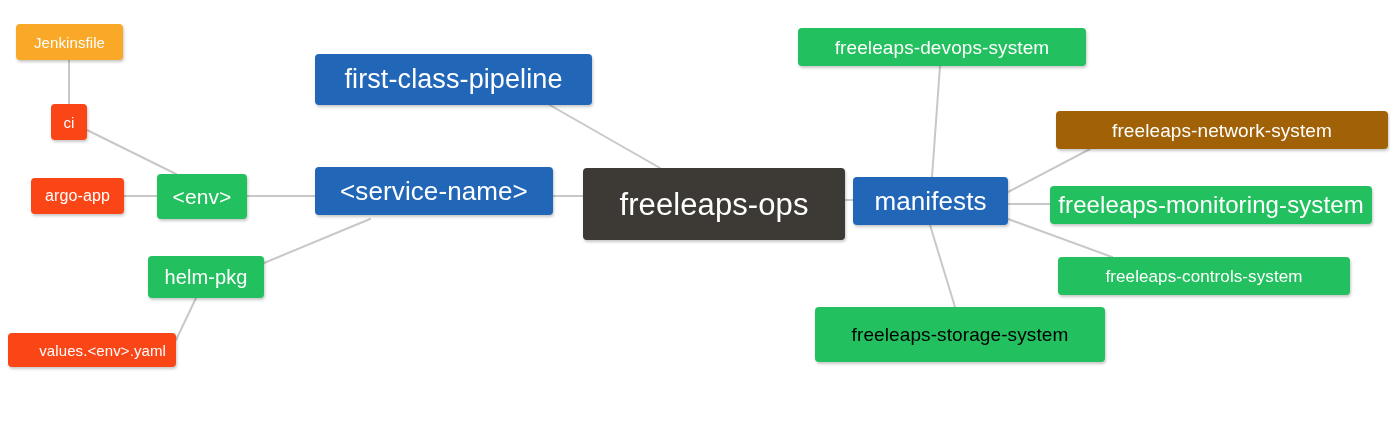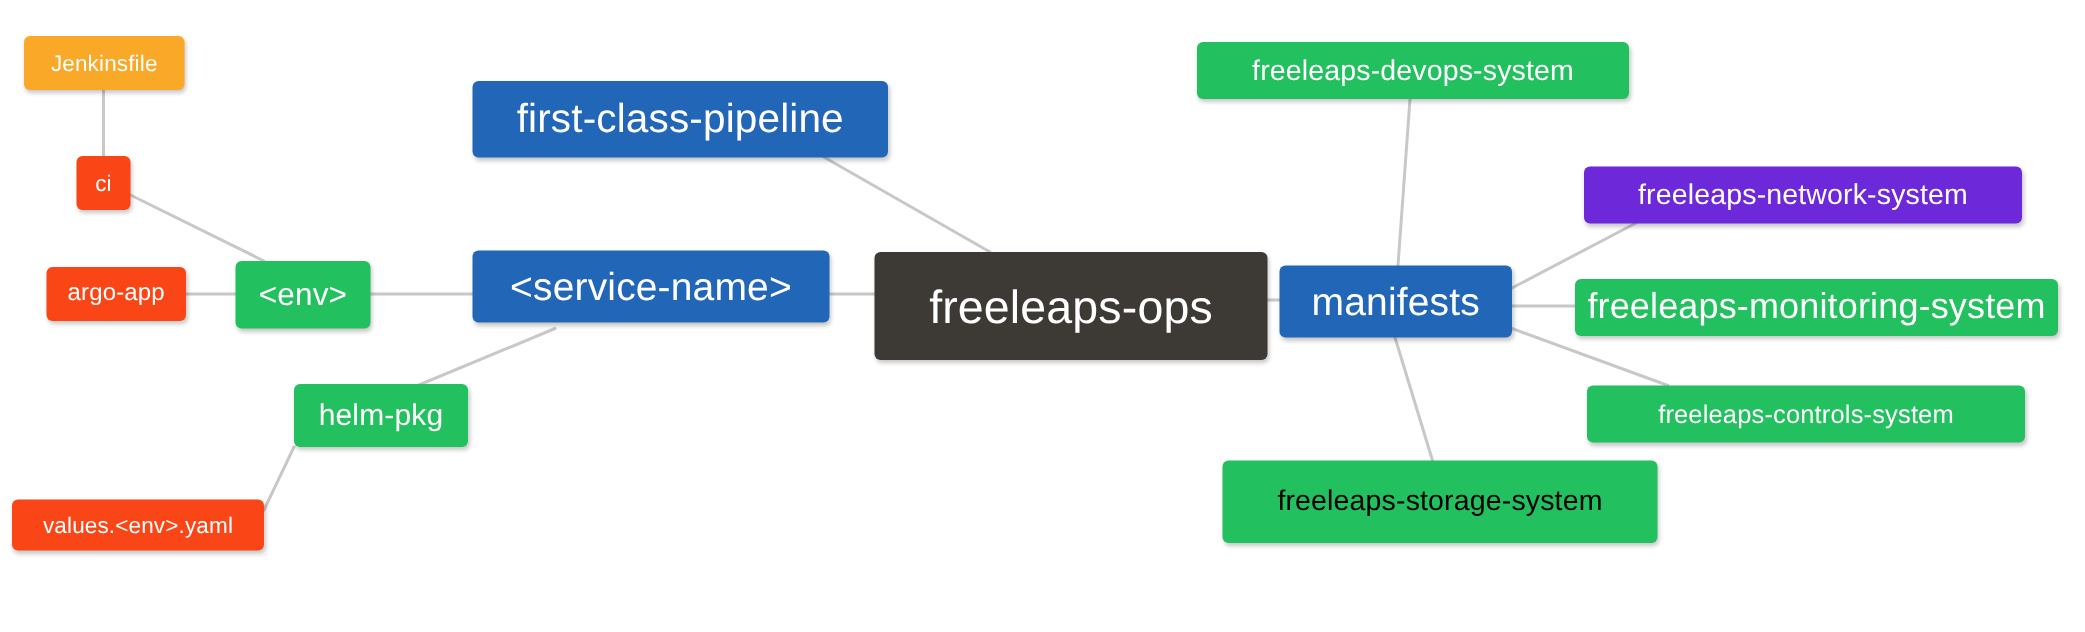--- a/index.html
+++ b/index.html
@@ -66,42 +66,42 @@
       </div>
       <div class="node" style="left: 51px; top: 104px; width: 36px; height: 36px; background: rgb(250, 70, 22); font-size: 15px; color: rgb(255, 255, 255);">
         <span>ci</span>
       </div>
       <div class="node" style="left: 31px; top: 178px; width: 93px; height: 36px; background: rgb(250, 70, 22); font-size: 16px; color: rgb(255, 255, 255);">
         <span>argo-app</span>
       </div>
       <div class="node" style="left: 157px; top: 174px; width: 90px; height: 45px; background: rgb(34, 192, 94); font-size: 21px; color: rgb(255, 255, 255);">
         <span>&lt;env&gt;</span>
       </div>
-      <div class="node" style="left: 148px; top: 256px; width: 116px; height: 42px; background: rgb(34, 192, 94); font-size: 20px; color: rgb(255, 255, 255); margin-left: 48px;">
+      <div class="node" style="left: 148px; top: 256px; width: 116px; height: 42px; background: rgb(34, 192, 94); font-size: 20px; color: rgb(255, 255, 255);">
         <span>helm-pkg</span>
       </div>
-      <div class="node" style="left: 8px; top: 333px; width: 168px; height: 34px; background: rgb(250, 70, 22); font-size: 15px; color: rgb(255, 255, 255);">
+      <div class="node" style="left: 8px; top: 333px; width: 168px; height: 34px; background: rgb(250, 70, 22); font-size: 15px; color: rgb(255, 255, 255); justify-content: flex-end;">
         <span>values.&lt;env&gt;.yaml</span>
       </div>
       <div class="node" style="left: 315px; top: 37px; width: 277px; height: 51px; background: rgb(34, 102, 184); font-size: 27px; color: rgb(255, 255, 255); margin-top: 17px;">
         <span>first-class-pipeline</span>
       </div>
       <div class="node" style="left: 315px; top: 167px; width: 238px; height: 48px; background: rgb(34, 102, 184); font-size: 26px; color: rgb(255, 255, 255);">
         <span>&lt;service-name&gt;</span>
       </div>
       <div class="node" style="left: 583px; top: 168px; width: 262px; height: 72px; background: rgb(61, 57, 53); font-size: 31px; color: rgb(255, 255, 255);">
         <span>freeleaps-ops</span>
       </div>
       <div class="node" style="left: 853px; top: 177px; width: 155px; height: 48px; background: rgb(34, 102, 184); font-size: 26px; color: rgb(255, 255, 255);">
         <span>manifests</span>
       </div>
       <div class="node" style="left: 798px; top: 28px; width: 288px; height: 38px; background: rgb(34, 192, 94); font-size: 19px; color: rgb(255, 255, 255);">
         <span>freeleaps-devops-system</span>
       </div>
-      <div class="node" style="left: 1056px; top: 111px; width: 292px; height: 38px; background: #6d28d9; font-size: 19px; color: rgb(255, 255, 255);">
+      <div class="node" style="left: 1056px; top: 111px; width: 332px; height: 38px; background: #a16207; font-size: 19px; color: rgb(255, 255, 255);">
         <span>freeleaps-network-system</span>
       </div>
       <div class="node" style="left: 1050px; top: 186px; width: 322px; height: 38px; background: rgb(34, 192, 94); font-size: 24px; color: rgb(255, 255, 255);">
         <span>freeleaps-monitoring-system</span>
       </div>
       <div class="node" style="left: 1058px; top: 257px; width: 292px; height: 38px; background: rgb(34, 192, 94); font-size: 17px; color: rgb(255, 255, 255);">
         <span>freeleaps-controls-system</span>
       </div>
       <div class="node" style="left: 815px; top: 307px; width: 290px; height: 55px; background: rgb(34, 192, 94); font-size: 19px; color: #000000;">
         <span>freeleaps-storage-system</span>

